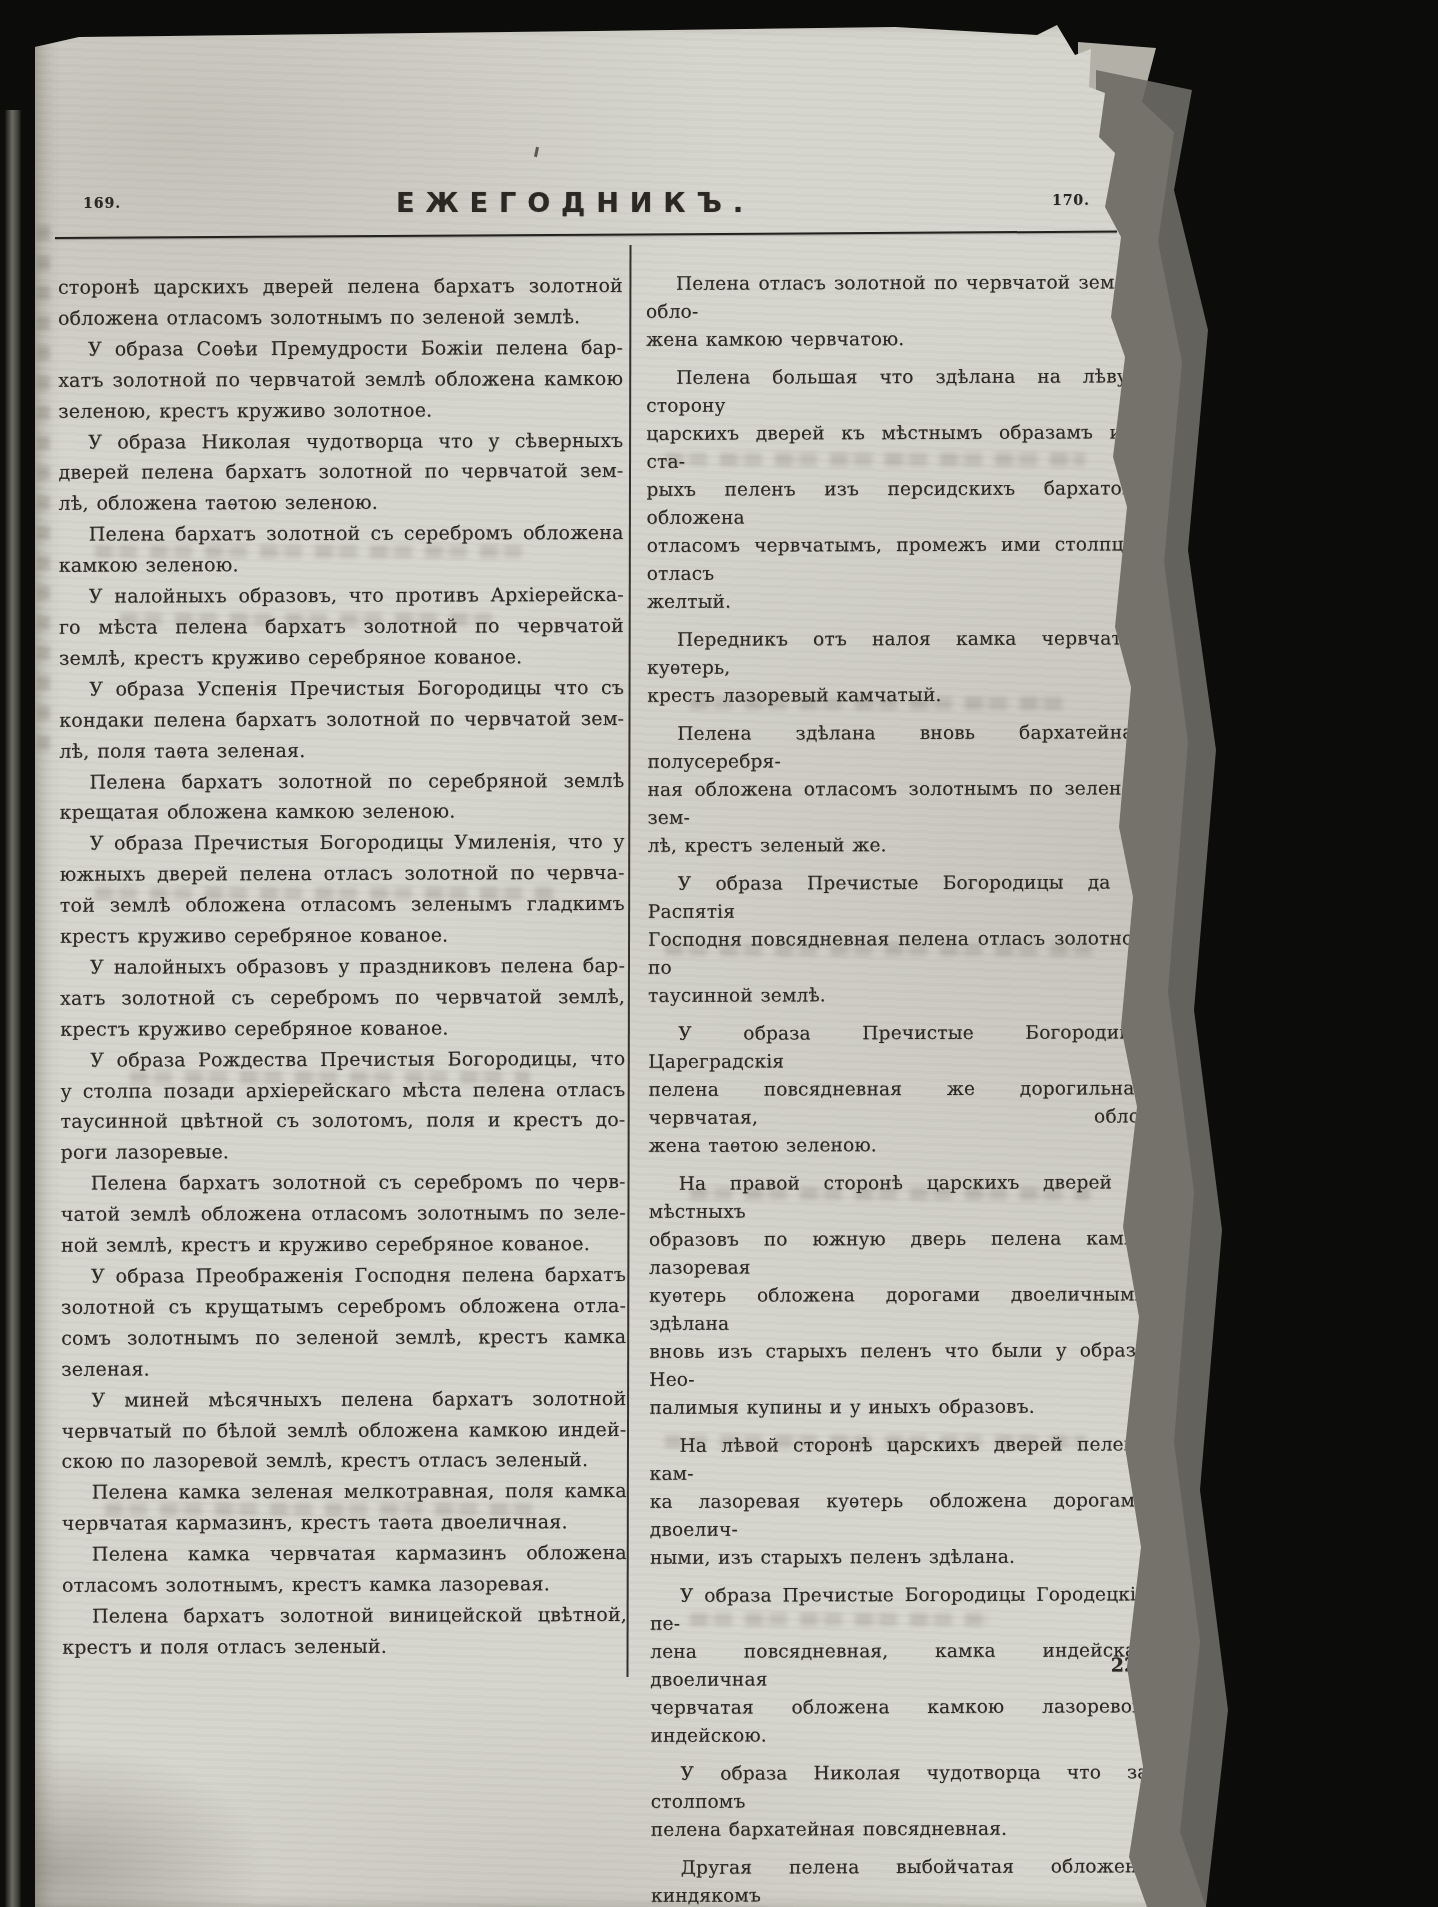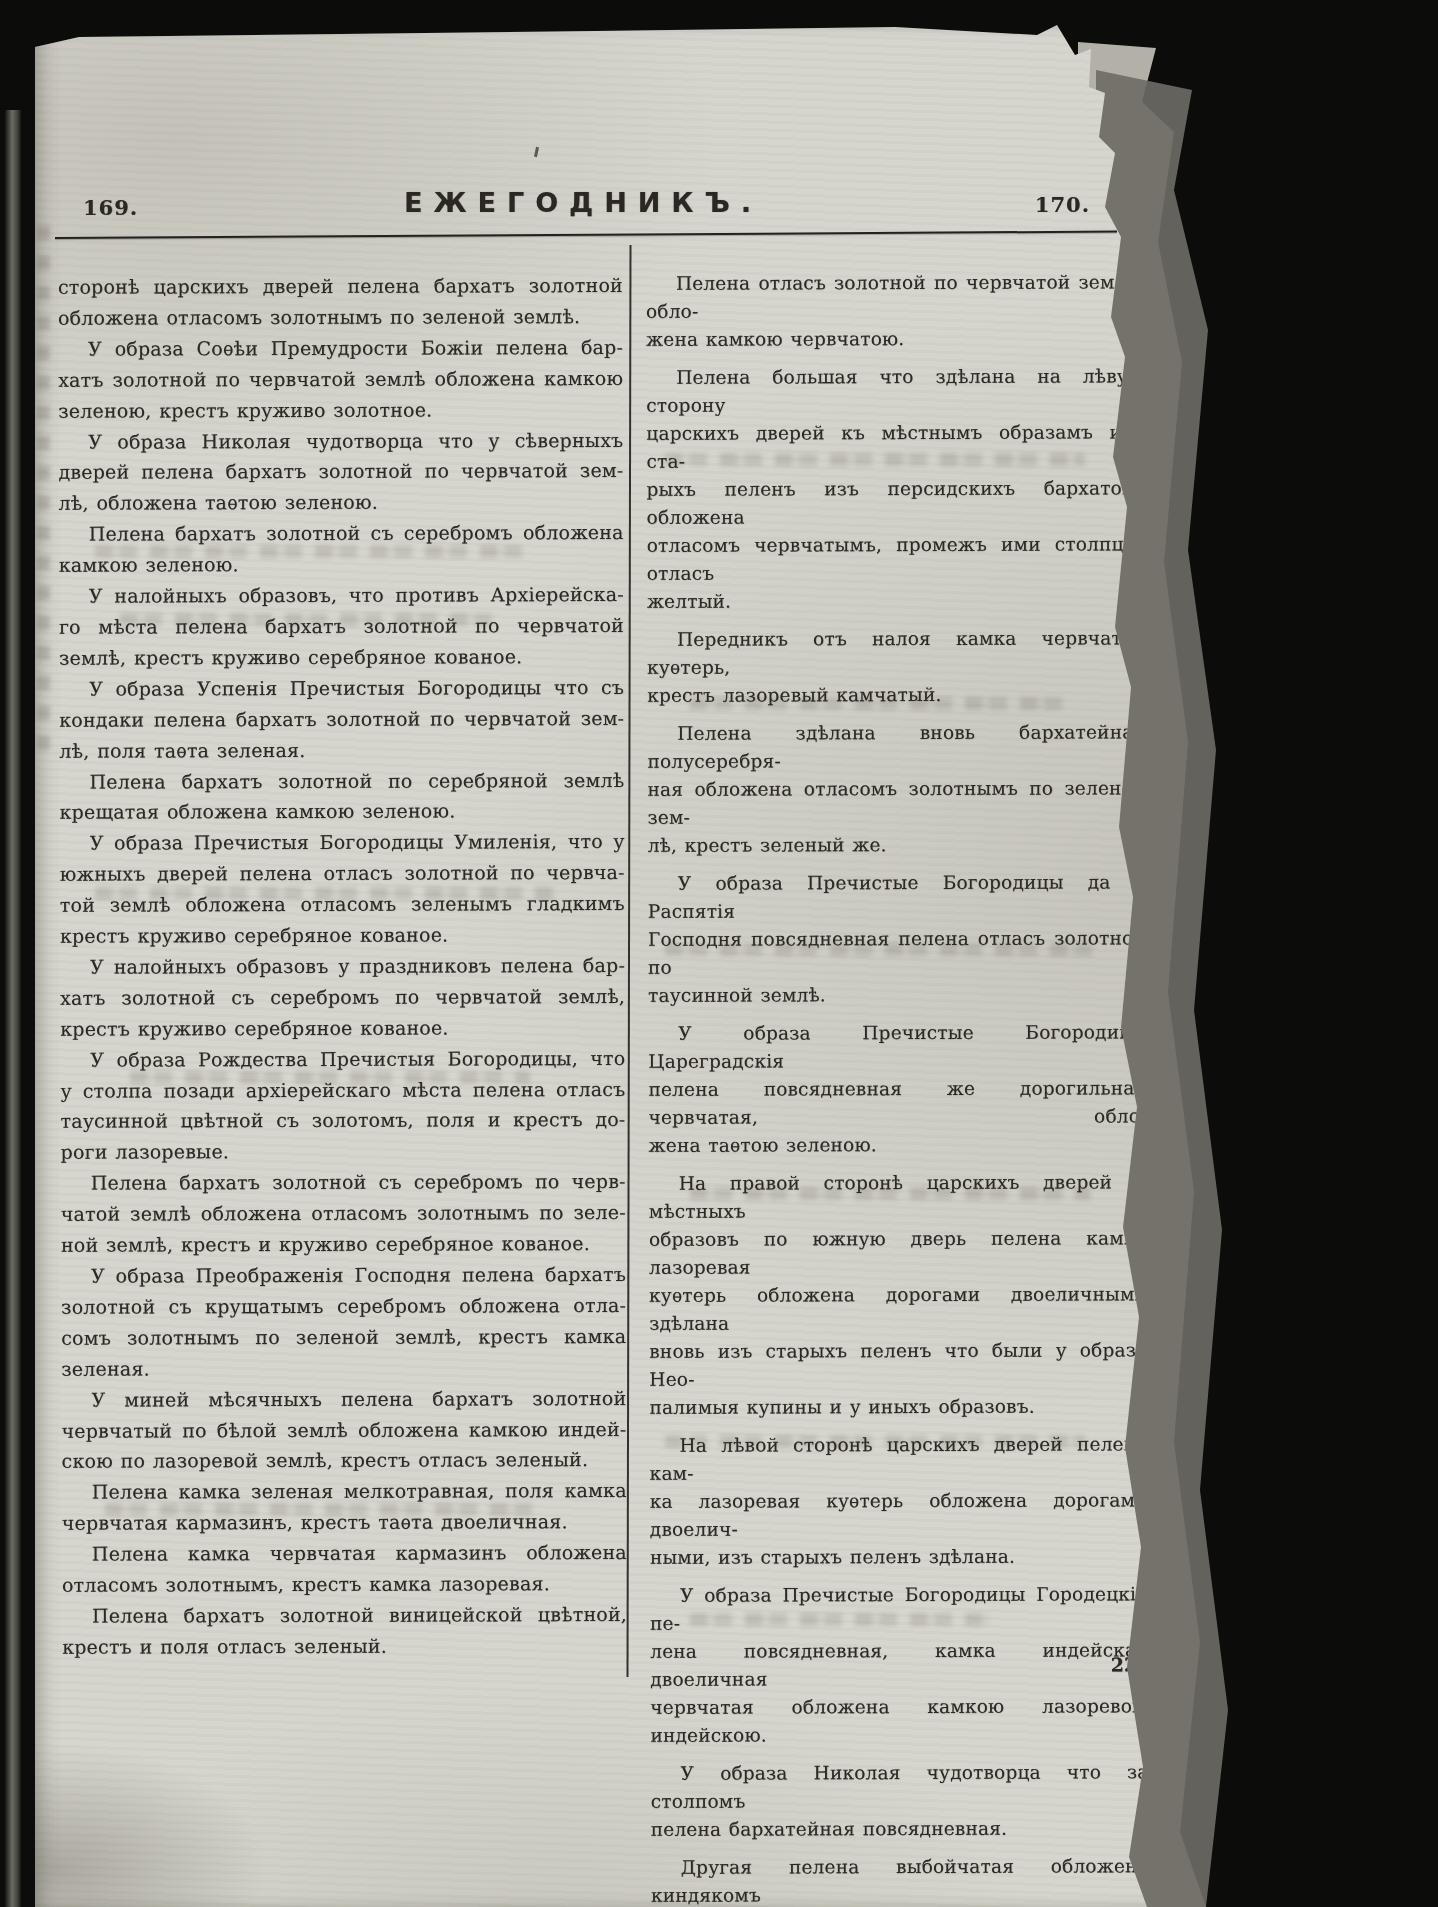--- a/index.html
+++ b/index.html
@@ -25,27 +25,27 @@
       radial-gradient(ellipse 300px 180px at 2% 98%, rgba(70,65,55,.30), transparent 70%),
       repeating-linear-gradient(2deg, rgba(110,105,95,.045) 0 3px, transparent 3px 8px);
     box-shadow:inset 12px 0 22px -10px rgba(60,55,46,.45), inset -10px 0 16px -8px rgba(90,85,72,.40);
     clip-path:polygon(0 22px,44px 12px,560px 6px,860px 2px,1002px 10px,1022px 0,1040px 30px,1056px 24px,
       1054px 62px,1070px 68px,1064px 112px,1080px 128px,1070px 182px,1086px 212px,1076px 292px,1090px 332px,
       1078px 432px,1092px 482px,1080px 602px,1096px 662px,1084px 802px,1098px 872px,1086px 1002px,
       1102px 1082px,1088px 1202px,1104px 1292px,1090px 1422px,1106px 1522px,1092px 1642px,1108px 1742px,
       1094px 1832px,1112px 1882px,0 1882px);}
 
   
-  .pagenum{position:absolute;font-size:21px;font-weight:bold;letter-spacing:1px;color:#2b2824;
+  .pagenum{position:absolute;font-size:14px;font-weight:bold;letter-spacing:1px;color:#2b2824;
     text-shadow:.3px .3px .7px rgba(43,40,36,.45);}
   .pagenum.left{left:48px;top:170px;}
   .pagenum.right{left:975px;top:167px;width:80px;text-align:right;}
   .running-title{position:absolute;left:0;top:162px;width:1080px;text-align:center;
     font-family:"DejaVu Sans", sans-serif;font-size:27px;font-weight:600;letter-spacing:11px;color:#2b2824;
-    text-shadow:.4px .4px 1px rgba(43,40,36,.5);margin-left:8px;}
+    text-shadow:.4px .4px 1px rgba(43,40,36,.5);}
   .header-rule{position:absolute;left:20px;top:212px;width:1062px;height:2.4px;background:#24221e;
     transform:rotate(-.35deg);transform-origin:left center;box-shadow:0 1px 1px rgba(36,34,30,.3);}
   .col-divider{position:absolute;left:593px;top:220px;width:1.8px;height:1432px;background:#34312c;
     transform:rotate(.12deg);}
   .speck{position:absolute;left:500px;top:122px;width:3px;height:10px;background:#34312c;
     transform:rotate(12deg);opacity:.75;}
 
   
   .columns{position:absolute;left:0;top:0;width:1140px;height:1882px;transform:rotate(-.18deg);}
   .col{position:absolute;top:245px;color:#2c2823;}

